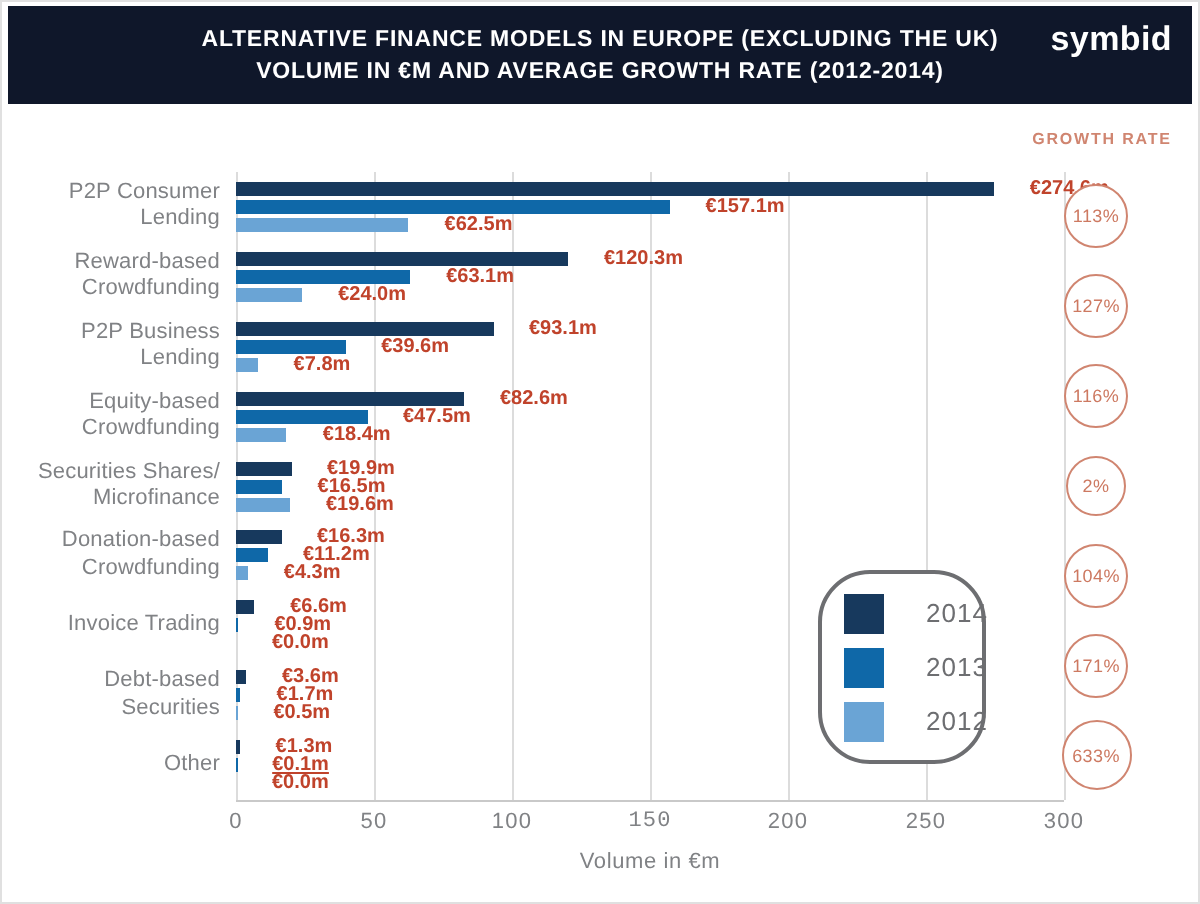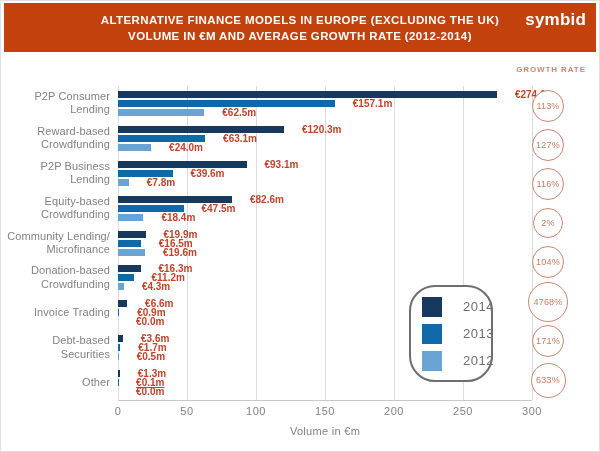--- a/index.html
+++ b/index.html
@@ -60,21 +60,21 @@
   }
   .legend-item { display:flex; align-items:center; gap:21px; }
   .legend-swatch { width:20px; height:20px; flex:0 0 auto; }
   .legend-label { font-size:13px; color:#6d6e71; letter-spacing:0.5px; }
 </style>
 </head>
 <body>
 
 <div class="page">
 
-  <div class="header" style="background: #c2410c;">
+  <div class="header" style="background: #0f172a;">
     <div class="header-line">ALTERNATIVE FINANCE MODELS IN EUROPE (EXCLUDING THE UK)</div>
     <div class="header-line">VOLUME IN €M AND AVERAGE GROWTH RATE (2012-2014)</div>
     <div class="logo">symbid</div>
   </div>
 
   <div class="growth-header" style="color: rgb(208, 133, 112);">GROWTH RATE</div>
 
   <div class="labels-col" id="labels-col">
       <div class="cat-label">
         <div>P2P Consumer</div>
@@ -86,21 +86,21 @@
       </div>
       <div class="cat-label">
         <div>P2P Business</div>
         <div>Lending</div>
       </div>
       <div class="cat-label">
         <div>Equity-based</div>
         <div>Crowdfunding</div>
       </div>
       <div class="cat-label">
-        <div>Community Lending/</div>
+        <div>Securities Shares/</div>
         <div>Microfinance</div>
       </div>
       <div class="cat-label">
         <div>Donation-based</div>
         <div>Crowdfunding</div>
       </div>
       <div class="cat-label">
         <div>Invoice Trading</div>
       </div>
       <div class="cat-label">
@@ -249,21 +249,21 @@
             <span class="val" style="color: rgb(192, 67, 43);">€0.0m</span>
           </div>
         </div>
       </div>
   </div>
 
   <div id="xticks">
       <div class="xtick" style="left: 97px;">0</div>
       <div class="xtick" style="left: 166px;">50</div>
       <div class="xtick" style="left: 235px;">100</div>
-      <div class="xtick" style="left: 304px;">150</div>
+      <div class="xtick" style="left: 304px; font-family: Liberation Mono, monospace;">150</div>
       <div class="xtick" style="left: 373px;">200</div>
       <div class="xtick" style="left: 442px;">250</div>
       <div class="xtick" style="left: 511px;">300</div>
     </div>
   <div class="xlabel">Volume in €m</div>
 
   <div class="circles" id="circles">
       <div class="circle-cell">
         <div class="circle" style="width: 32px; height: 32px; border-color: rgb(208, 133, 112);">113%</div>
       </div>
@@ -273,23 +273,20 @@
       <div class="circle-cell">
         <div class="circle" style="width: 32px; height: 32px; border-color: rgb(208, 133, 112);">116%</div>
       </div>
       <div class="circle-cell">
         <div class="circle" style="width: 30px; height: 30px; border-color: rgb(208, 133, 112);">2%</div>
       </div>
       <div class="circle-cell">
         <div class="circle" style="width: 32px; height: 32px; border-color: rgb(208, 133, 112);">104%</div>
       </div>
       <div class="circle-cell">
-        <div class="circle" style="width: 40px; height: 40px; border-color: rgb(208, 133, 112);">4768%</div>
-      </div>
-      <div class="circle-cell">
         <div class="circle" style="width: 32px; height: 32px; border-color: rgb(208, 133, 112);">171%</div>
       </div>
       <div class="circle-cell">
         <div class="circle" style="width: 35px; height: 35px; border-color: rgb(208, 133, 112);">633%</div>
       </div>
     </div>
 
   <div class="legend" id="legend">
       <div class="legend-item">
         <div class="legend-swatch" style="background: rgb(23, 57, 93);"></div>

